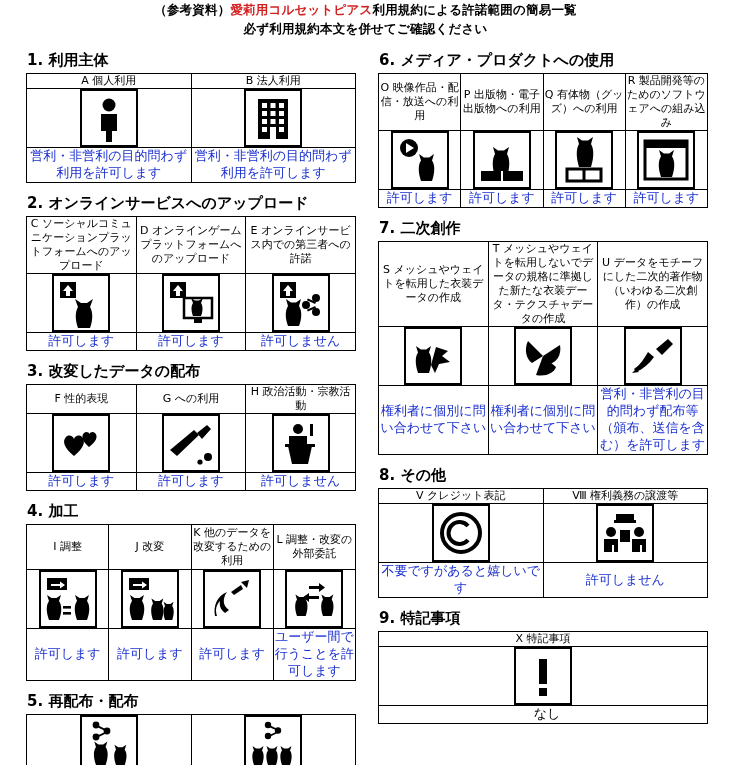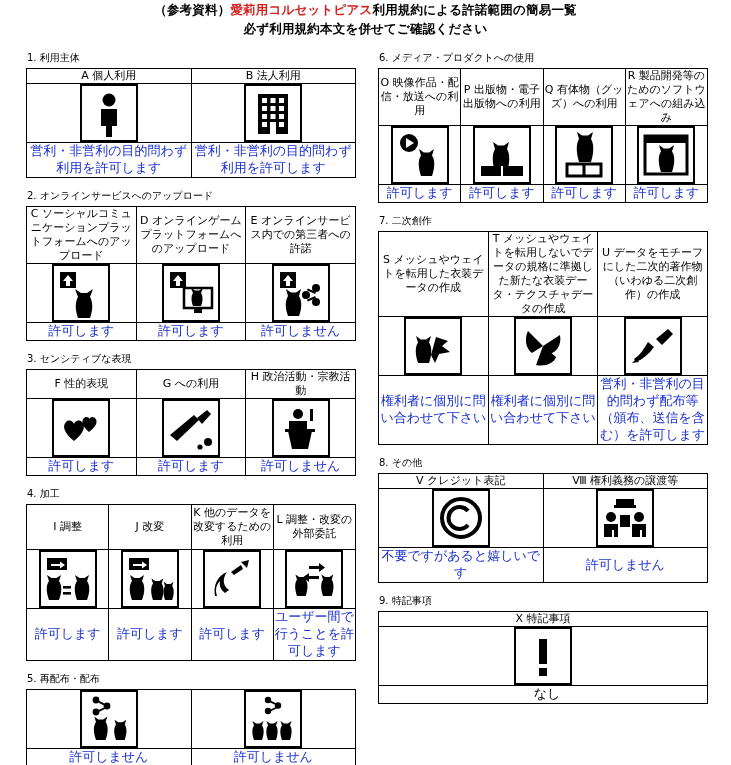--- a/index.html
+++ b/index.html
@@ -39,24 +39,24 @@
     display: flex;
     padding: 12px 22px 0 26px;
     box-sizing: border-box;
     gap: 22px;
   }
   .col-left { width: 330px; flex: 0 0 330px; }
   .col-right { width: 330px; flex: 0 0 330px; }
 
   .section { margin-bottom: 11px; }
   .section-title {
-    font-size: 10px;
+    font-size: 15px;
     margin: 0 0 3px 0;
     padding-left: 1px;
-    font-weight: normal;
+    font-weight: bold;
   }
   table.grid {
     border-collapse: collapse;
     width: 100%;
     table-layout: fixed;
   }
   table.grid td {
     border: 1px solid #000000;
     text-align: center;
     vertical-align: middle;
@@ -216,21 +216,21 @@
             <td class="verdict">許可します</td>
             <td class="verdict">許可しません</td>
           </tr>
         </tbody>
           </table>
       </div>
 
       <div class="section">
         <div class="section-title">
           <span>3.</span>
-          <span>センシティブな表現</span>
+          <span>改変したデータの配布</span>
         </div>
         <table class="grid">
           <tbody>
               <tr>
             <td class="hdr" style="width:33.33%">F 性的表現</td>
             <td class="hdr" style="width:33.33%">G への利用</td>
             <td class="hdr" style="width:33.34%">H 政治活動・宗教活動</td>
           </tr>
           <tr>
             <td class="icon-cell">

